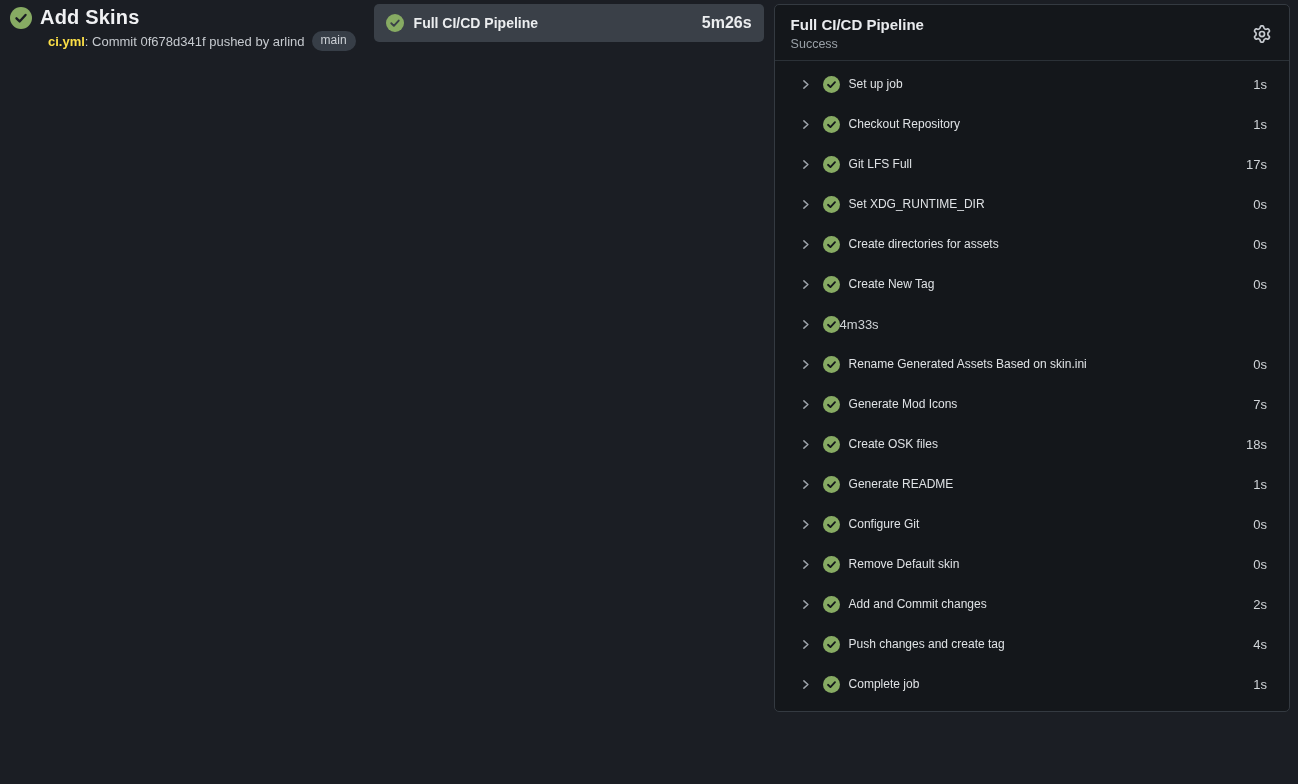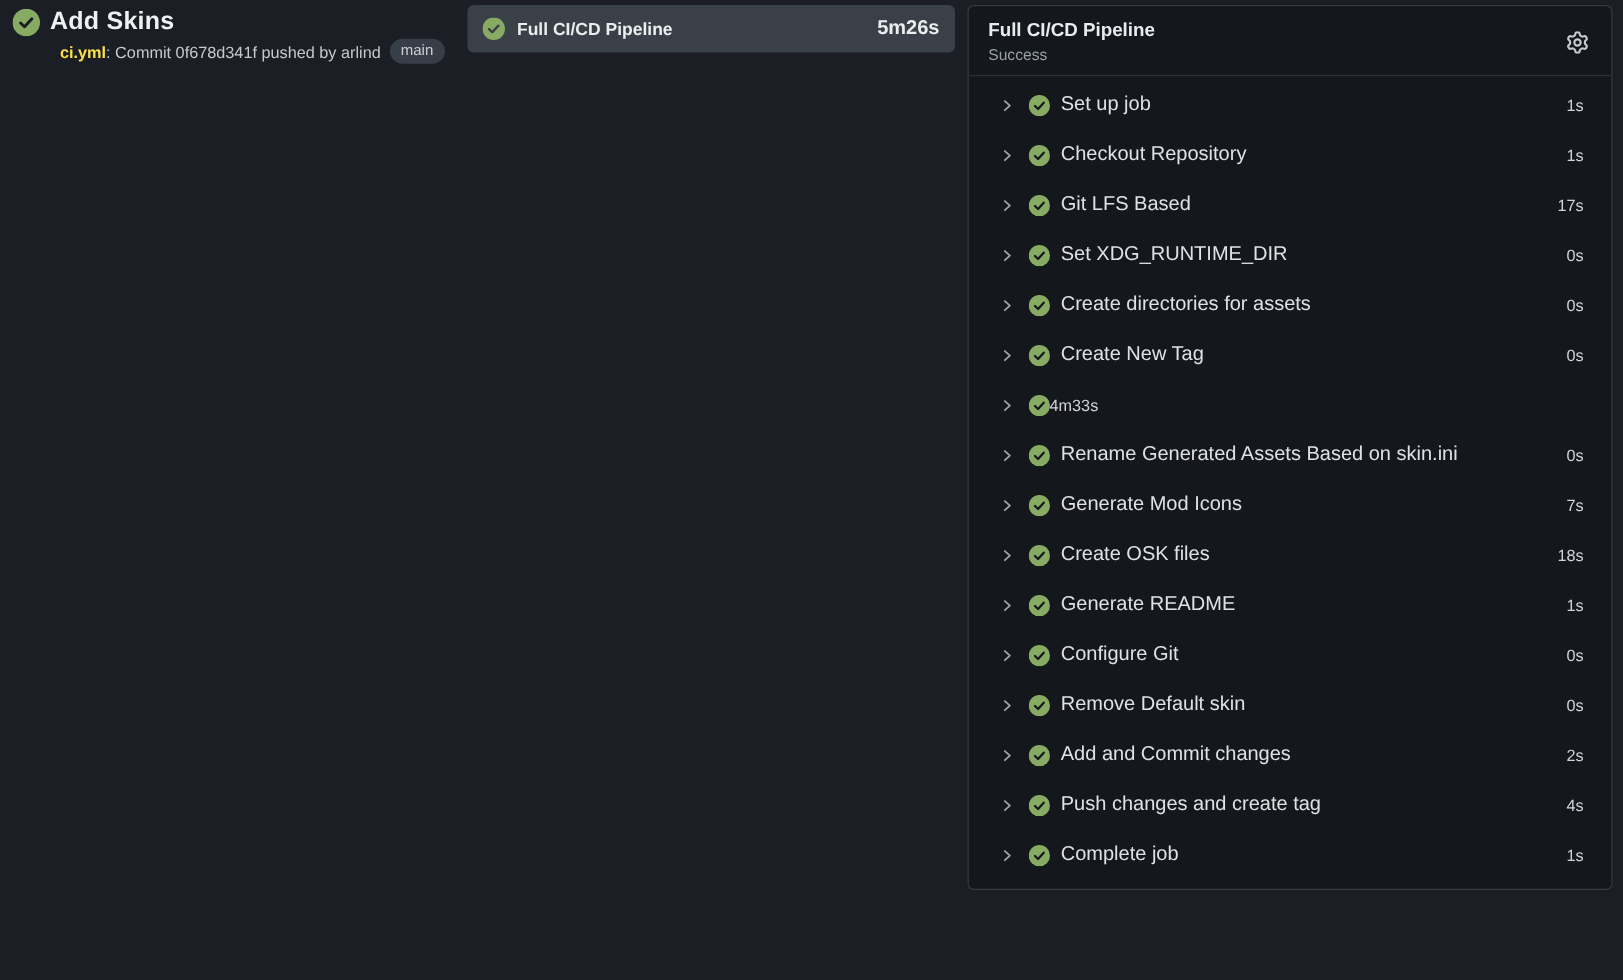--- a/index.html
+++ b/index.html
@@ -66,21 +66,21 @@
     display:flex;align-items:center;justify-content:space-between;
     padding:11px 18px 9px 16px;border-bottom:1px solid #2b3137;flex:0 0 auto;
   }
   .panel-title{font-size:15px;font-weight:600;color:#e9ebee;}
   .panel-status{margin-top:4px;font-size:12.5px;color:var(--txt-muted);}
   .gear-btn{color:var(--icon-gray);cursor:pointer;display:flex;align-items:center;}
 
   .steps{padding:3px 22px 0 24px;flex:1 1 auto;}
   .step-row{display:flex;align-items:center;height:40px;cursor:pointer;}
   .chev{color:#9da3aa;display:flex;align-items:center;margin-right:11px;}
-  .step-name{flex:1;margin-left:9px;font-size:16px;color:var(--txt-main);}
+  .step-name{flex:1;margin-left:9px;font-size:12px;color:var(--txt-main);}
   .step-duration{font-size:13px;color:#d0d4d8;}
 
   
   .status-icon{display:flex;align-items:center;}
   .check-icon circle{fill:var(--green);}
   .check-icon path{stroke:currentColor;fill:none;stroke-linecap:round;stroke-linejoin:round;}
   .ctx-page{color:var(--page-bg);}
   .ctx-card{color:var(--card-bg);}
   .ctx-panel{color:var(--panel-bg);}
 </style>
@@ -170,21 +170,21 @@
               <svg width="13" height="13" viewBox="0 0 16 16">
                 <path d="M6 3.5 L11 8 L6 12.5" stroke="currentColor" stroke-width="1.8" fill="none" stroke-linecap="round" stroke-linejoin="round"></path>
               </svg>
             </span>
             <span class="status-icon ctx-panel">
               <svg class="check-icon" width="17" height="17" viewBox="0 0 16 16">
                 <circle cx="8" cy="8" r="8"></circle>
                 <path d="M4.7 8.25 L7 10.5 L11.3 5.8" stroke-width="1.7"></path>
               </svg>
             </span>
-            <span class="step-name">Git LFS Based</span>
+            <span class="step-name">Git LFS Full</span>
             <span class="step-duration">17s</span>
           </div>
 
           <div class="step-row">
             <span class="chev">
               <svg width="13" height="13" viewBox="0 0 16 16">
                 <path d="M6 3.5 L11 8 L6 12.5" stroke="currentColor" stroke-width="1.8" fill="none" stroke-linecap="round" stroke-linejoin="round"></path>
               </svg>
             </span>
             <span class="status-icon ctx-panel">

